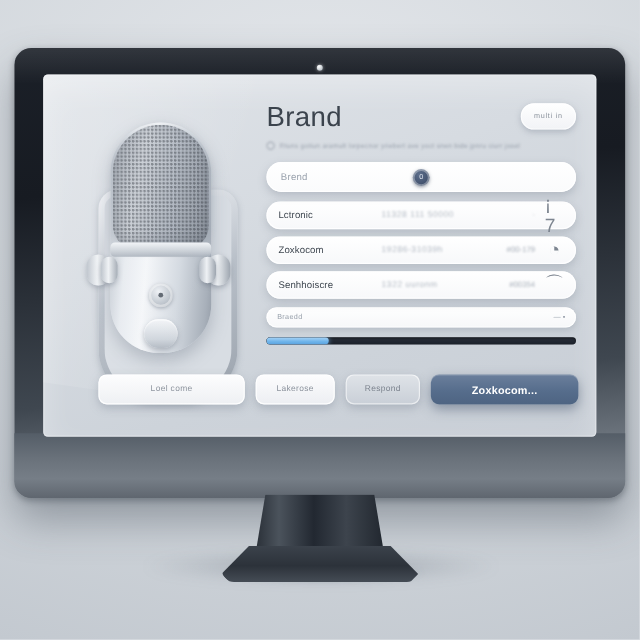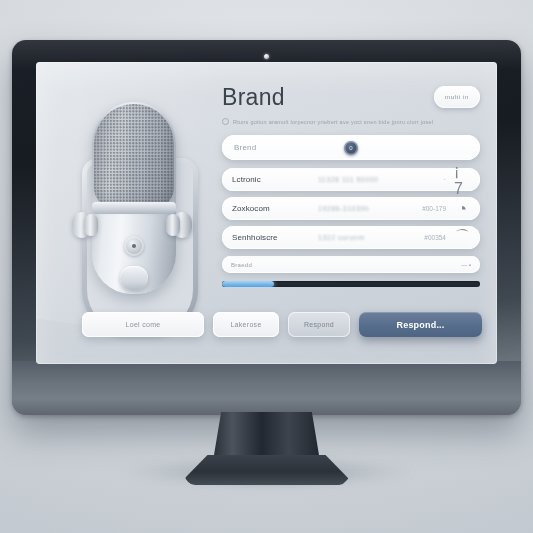--- a/index.html
+++ b/index.html
@@ -317,21 +317,21 @@
         <div class="progress">
           <div class="progress-fill" style="width: 20%;"></div>
         </div>
 
       </div>
 
       <div class="btnrow">
         <div class="btn white">Loel come</div>
         <div class="btn white2">Lakerose</div>
         <div class="btn gray">Respond</div>
-        <div class="btn primary">Respond...</div>
+        <div class="btn primary">Zoxkocom...</div>
       </div>
 
       <div class="screen-glare"></div>
     </div>
   </div>
 
   <div class="stand-neck"></div>
   <div class="stand-base"></div>
 </div>
 

